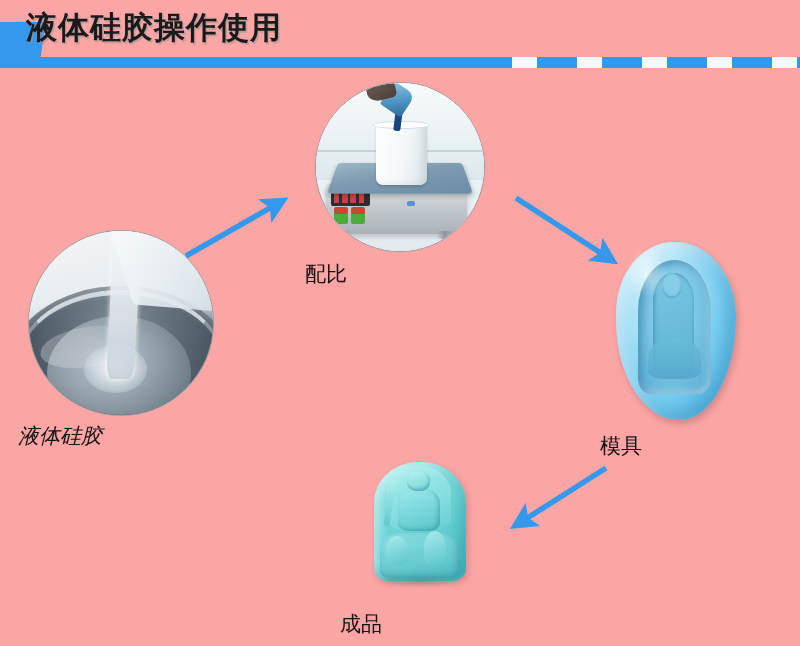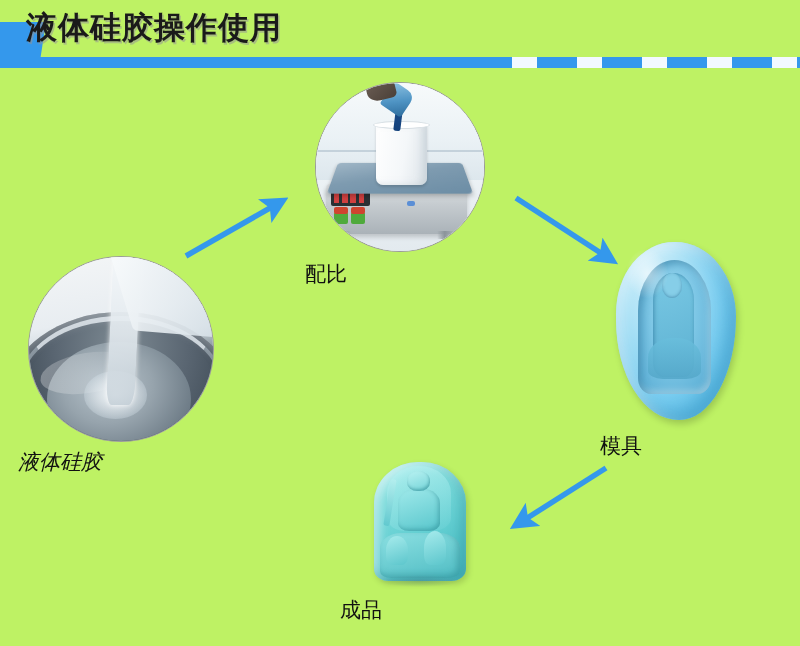--- a/index.html
+++ b/index.html
@@ -70,38 +70,38 @@
   .node-label {
     position: absolute;
     width: 100%;
     font-size: 21px;
     color: #111111;
     white-space: nowrap;
     line-height: 28px;
   }
 
   
-  #node-silicone { left: 18px; top: 256px; width: 206px; font-style: italic; }
+  #node-silicone { left: 18px; top: 230px; width: 206px; font-style: italic; }
   #node-silicone .node-photo-circle { width: 186px; height: 186px; margin: 0 auto; }
   #node-silicone .node-label { top: 192px; }
 
   
   #node-ratio { left: 305px; top: 82px; width: 190px; }
   #node-ratio .node-photo-circle { width: 170px; height: 170px; margin: 0 auto; }
   #node-ratio .node-label { top: 178px; }
 
   
   #node-mold { left: 600px; top: 238px; width: 152px; }
   #node-mold .node-photo-free { width: 126px; height: 186px; margin: 0 auto; position: relative; }
   #node-mold .node-label { top: 194px; }
 
   
   #node-product { left: 340px; top: 458px; width: 160px; }
   #node-product .node-photo-free { width: 110px; height: 130px; margin: 0 auto; position: relative; }
-  #node-product .node-label { top: 138px; }
+  #node-product .node-label { top: 152px; }
 
   
   .arrows {
     position: absolute;
     left: 0; top: 0;
     width: 800px; height: 646px;
     pointer-events: none;
   }
 
   
@@ -312,21 +312,21 @@
   }
   .p4-shadow {
     position: absolute; left: 14%; top: 90%; width: 72%; height: 9%;
     border-radius: 50%;
     background: radial-gradient(ellipse at 50% 50%, rgba(60,110,120,.30), rgba(255,255,255,0) 72%);
   }
 </style>
 </head>
 <body>
 
-<div class="page" id="page" style="background: #bef264;">
+<div class="page" id="page" style="background: #fca5a5;">
 
   <div class="header">
     <div class="header-tab"></div>
     <div class="header-title" style="color: rgb(26, 26, 26);">液体硅胶操作使用</div>
     <div class="header-bar-solid" style="width: 472px;"></div>
     <div class="header-bar-dashed" style="left: 472px; width: 328px;"></div>
   </div>
 
   <svg class="arrows" viewBox="0 0 800 646">
     <defs>

